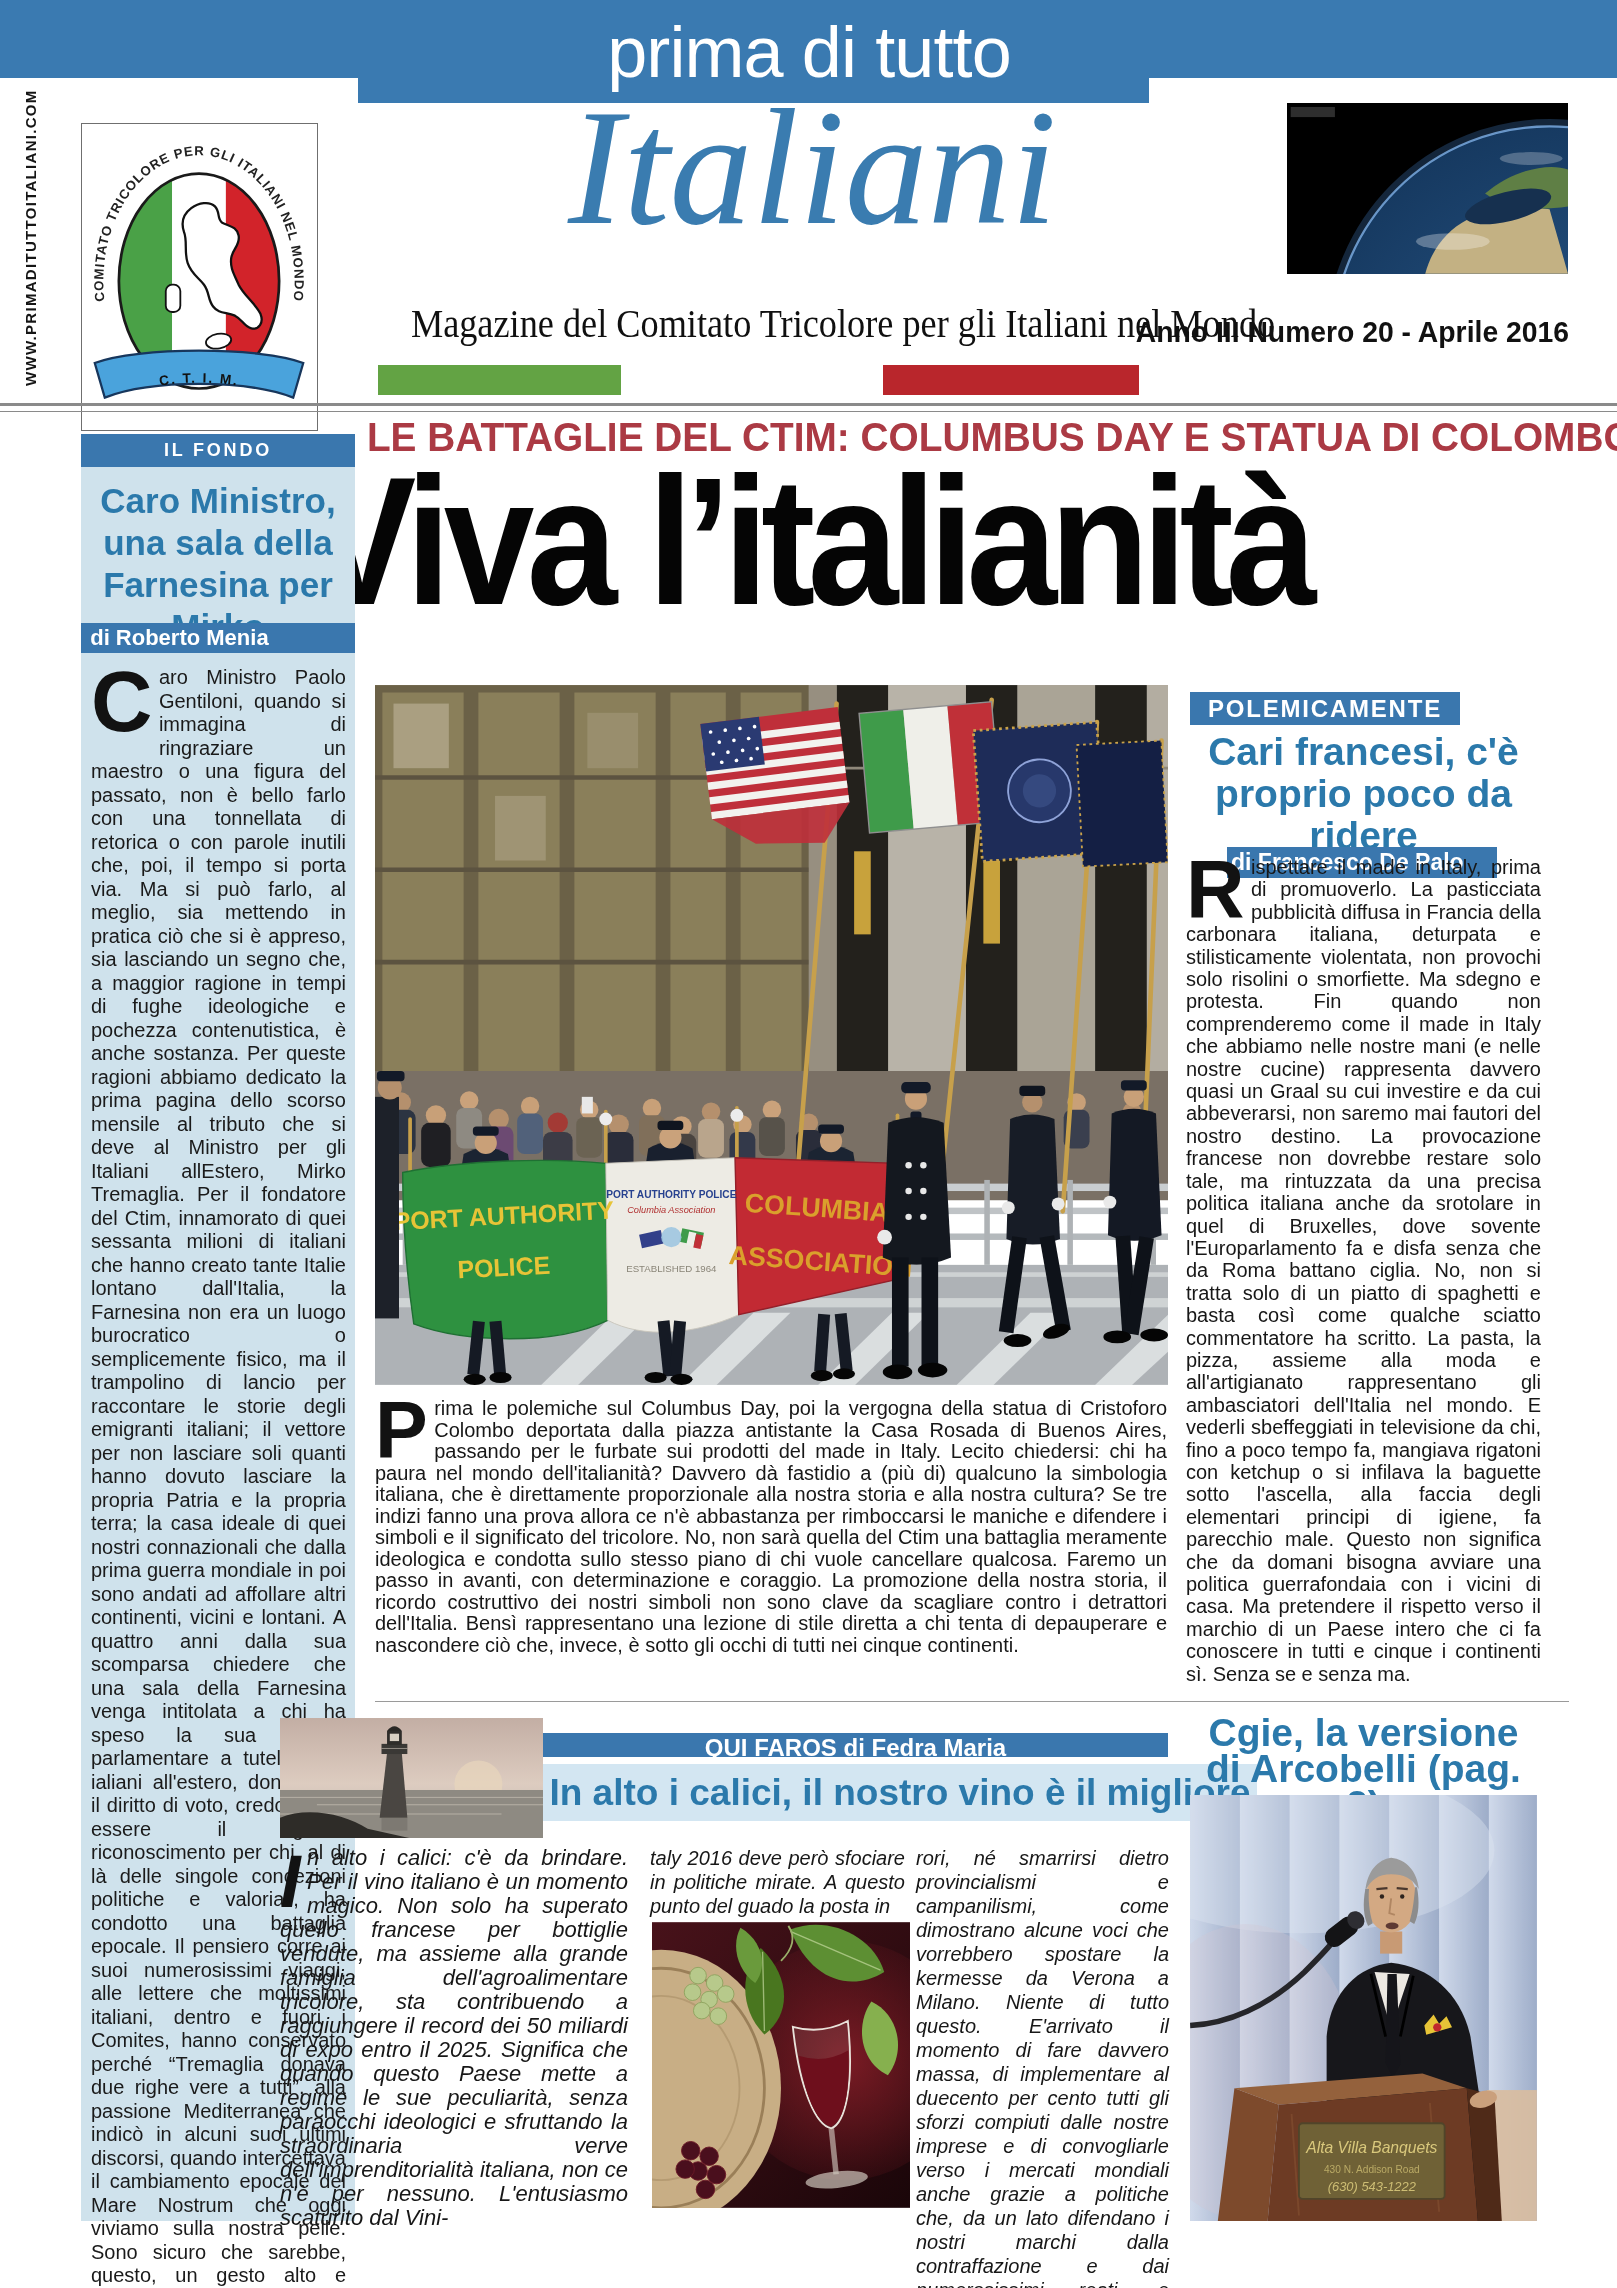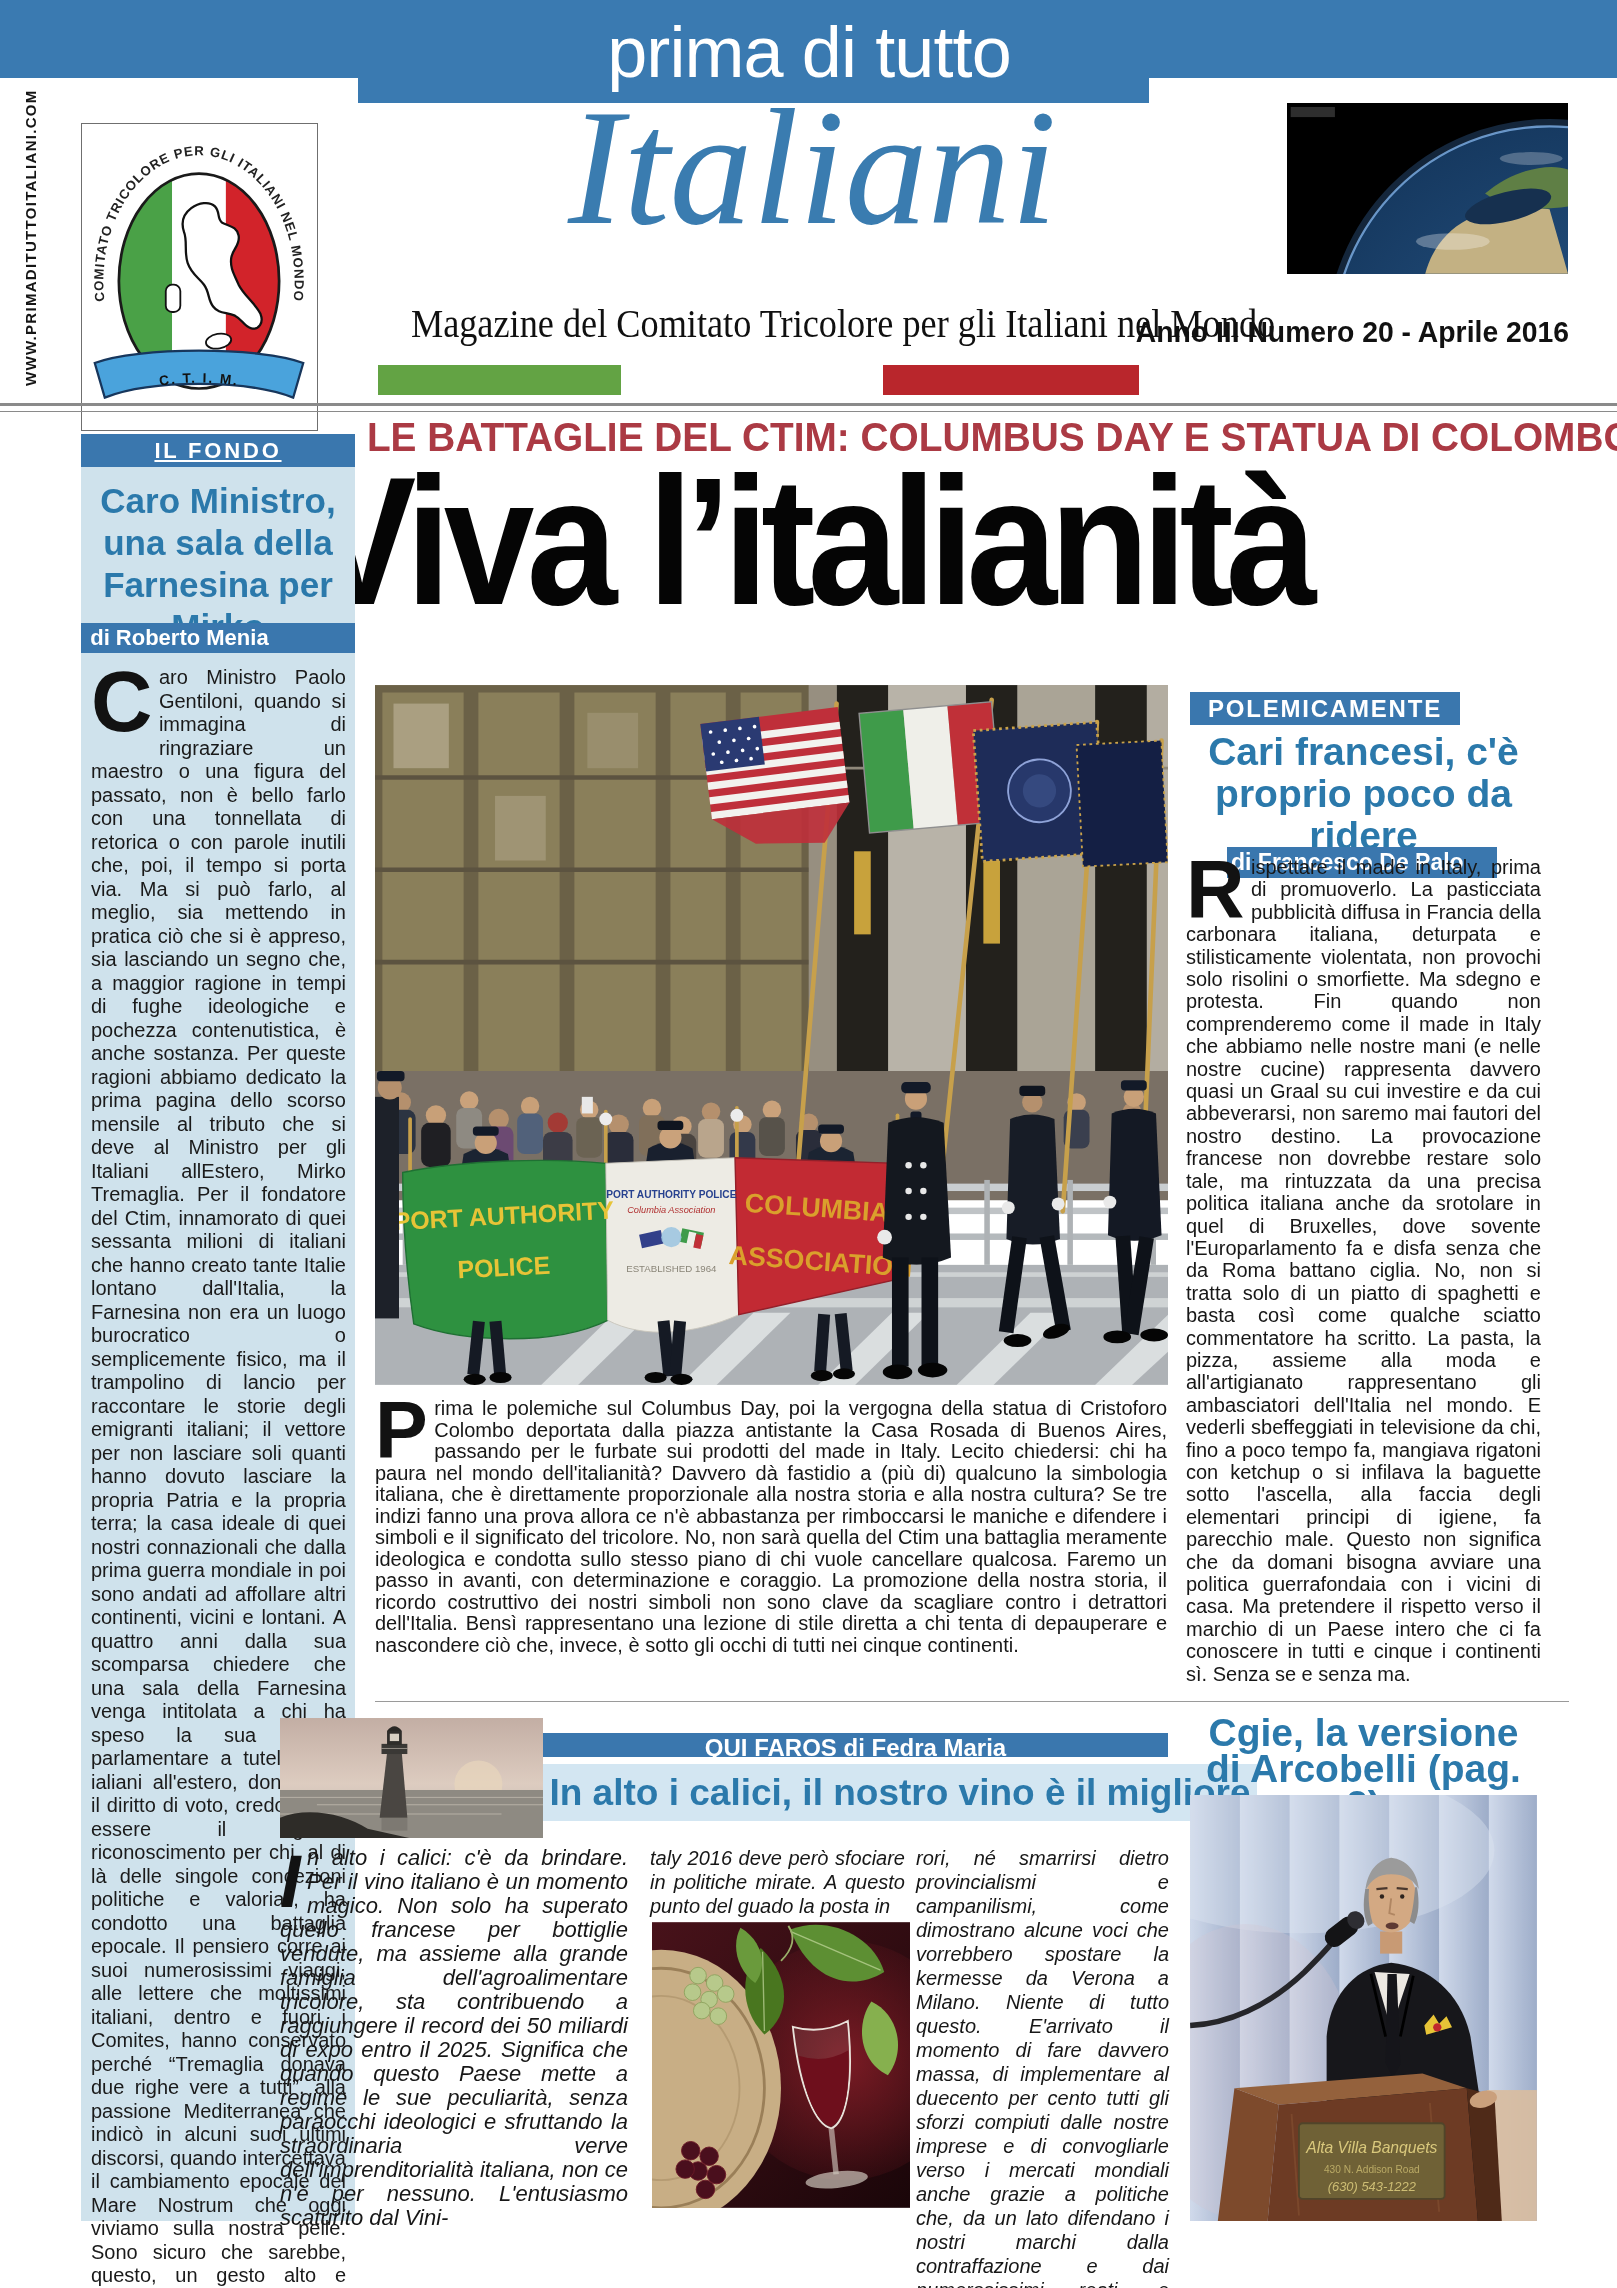--- a/index.html
+++ b/index.html
@@ -27,21 +27,21 @@
   #bar-red{left:883px;top:365px;width:256px;height:29.5px;background:#b9262c;}
   #double-rule{left:0;top:403px;width:1618px;height:4.6px;border-top:3.7px solid #8a8a8a;border-bottom:1.8px solid #8a8a8a;}
   
   #kicker{left:351px;top:415px;width:1061px;text-align:center;font-size:40px;font-weight:bold;
           color:#ab3a44;transform:scaleX(0.97);white-space:nowrap;}
   #headline{left:129px;top:432px;width:1359px;text-align:center;font-size:181px;line-height:218px;
             font-weight:900;color:#050505;letter-spacing:-8.3px;transform:scaleX(0.90);transform-origin:50% 0;
             white-space:nowrap;}
   
   #fondo-bar{left:81px;top:434px;width:274px;height:47px;line-height:33px;text-align:center;
-             font-size:22px;letter-spacing:2.8px;text-decoration:underline;}
+             font-size:18px;letter-spacing:2.8px;}
   #fondo-bg{left:81px;top:467px;width:274px;height:1754px;background:#cfe2ec;}
   #fondo-title{left:83px;top:480px;width:270px;text-align:center;font-size:35px;line-height:42px;}
   #fondo-byline{left:81px;top:623px;width:274px;height:30px;line-height:30px;font-size:22px;padding-left:9.2px;box-sizing:border-box;}
   #fondo-body{left:91px;top:666px;width:255px;font-size:20px;line-height:23.5px;color:#1a1a1a;}
   #fondo-body .dropcap{font-size:85px;line-height:71px;}
   
   #pol-bar{left:1190px;top:692px;width:270px;height:33px;line-height:33px;text-align:center;font-size:24px;letter-spacing:1.8px;}
   #pol-title{left:1186px;top:731px;width:355px;text-align:center;font-size:39px;line-height:42px;}
   #pol-byline{left:1227px;top:827px;width:270px;height:31px;line-height:31px;font-size:23px;padding-left:4px;box-sizing:border-box;margin-top:20px;}
   #pol-body{left:1186px;top:856px;width:355px;font-size:20px;line-height:22.4px;color:#171717;}

